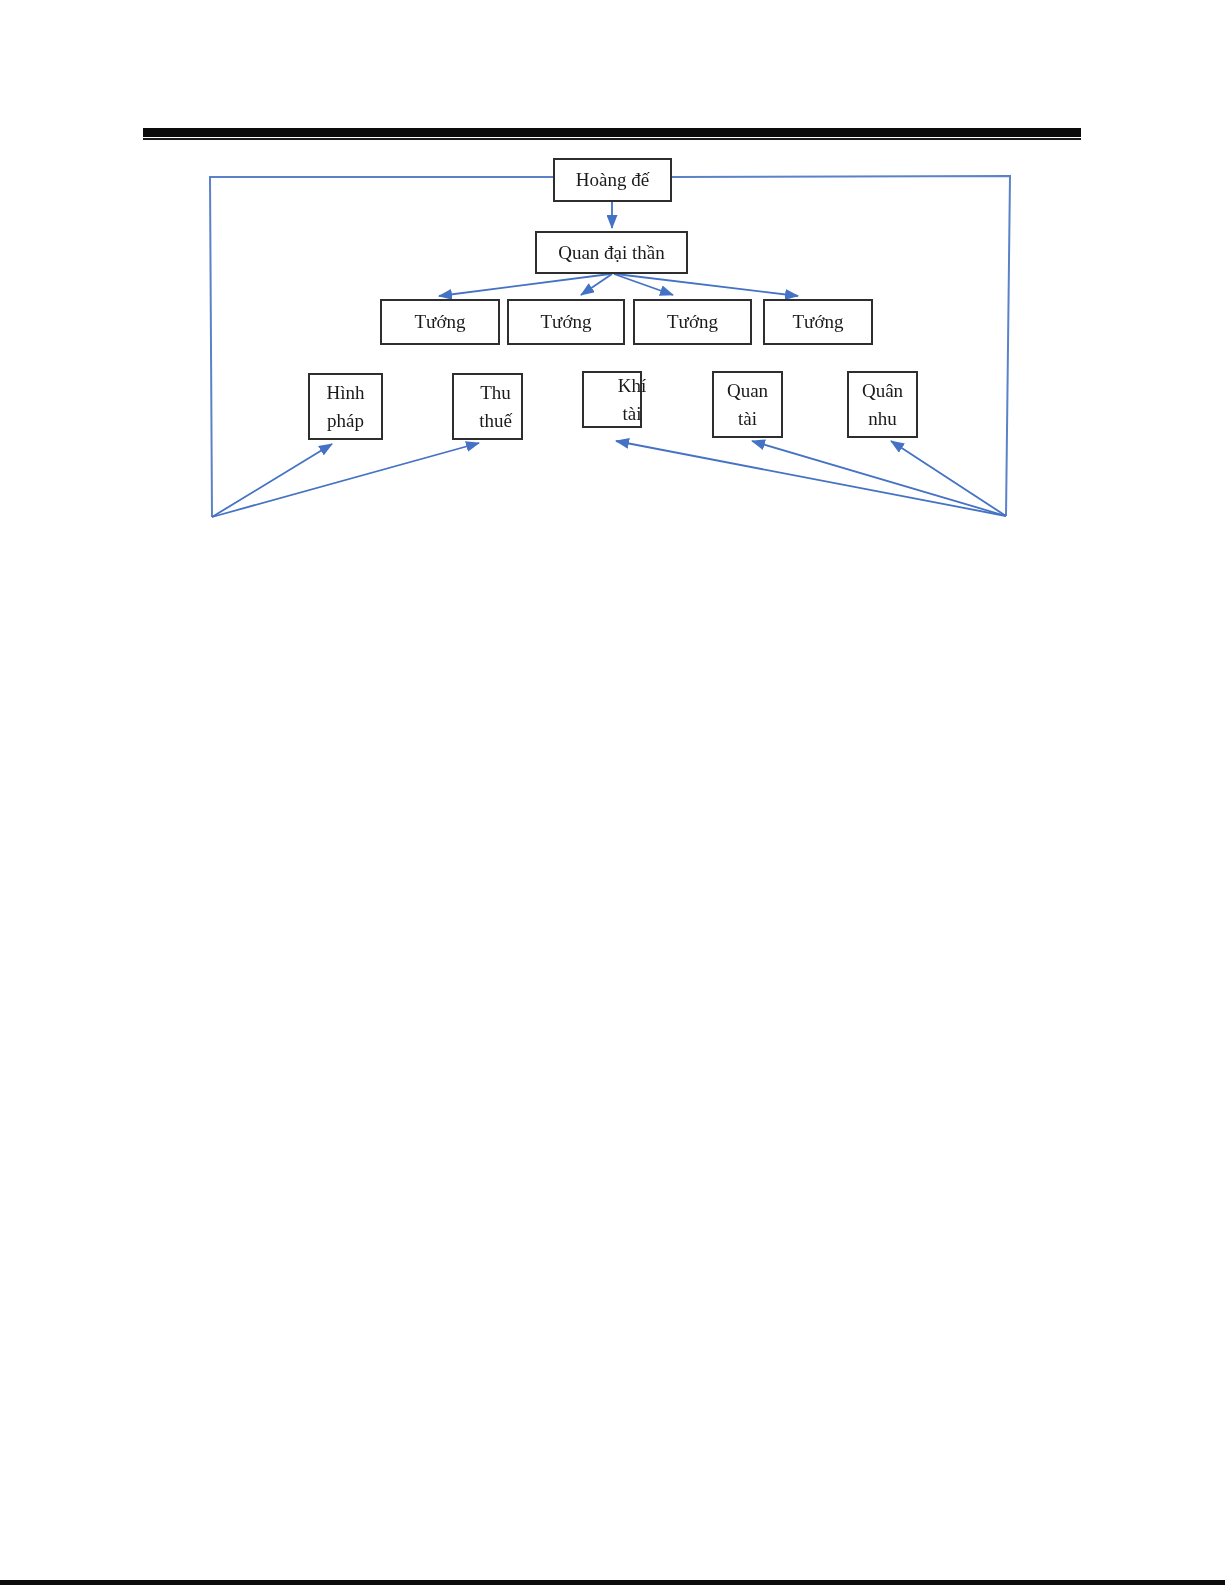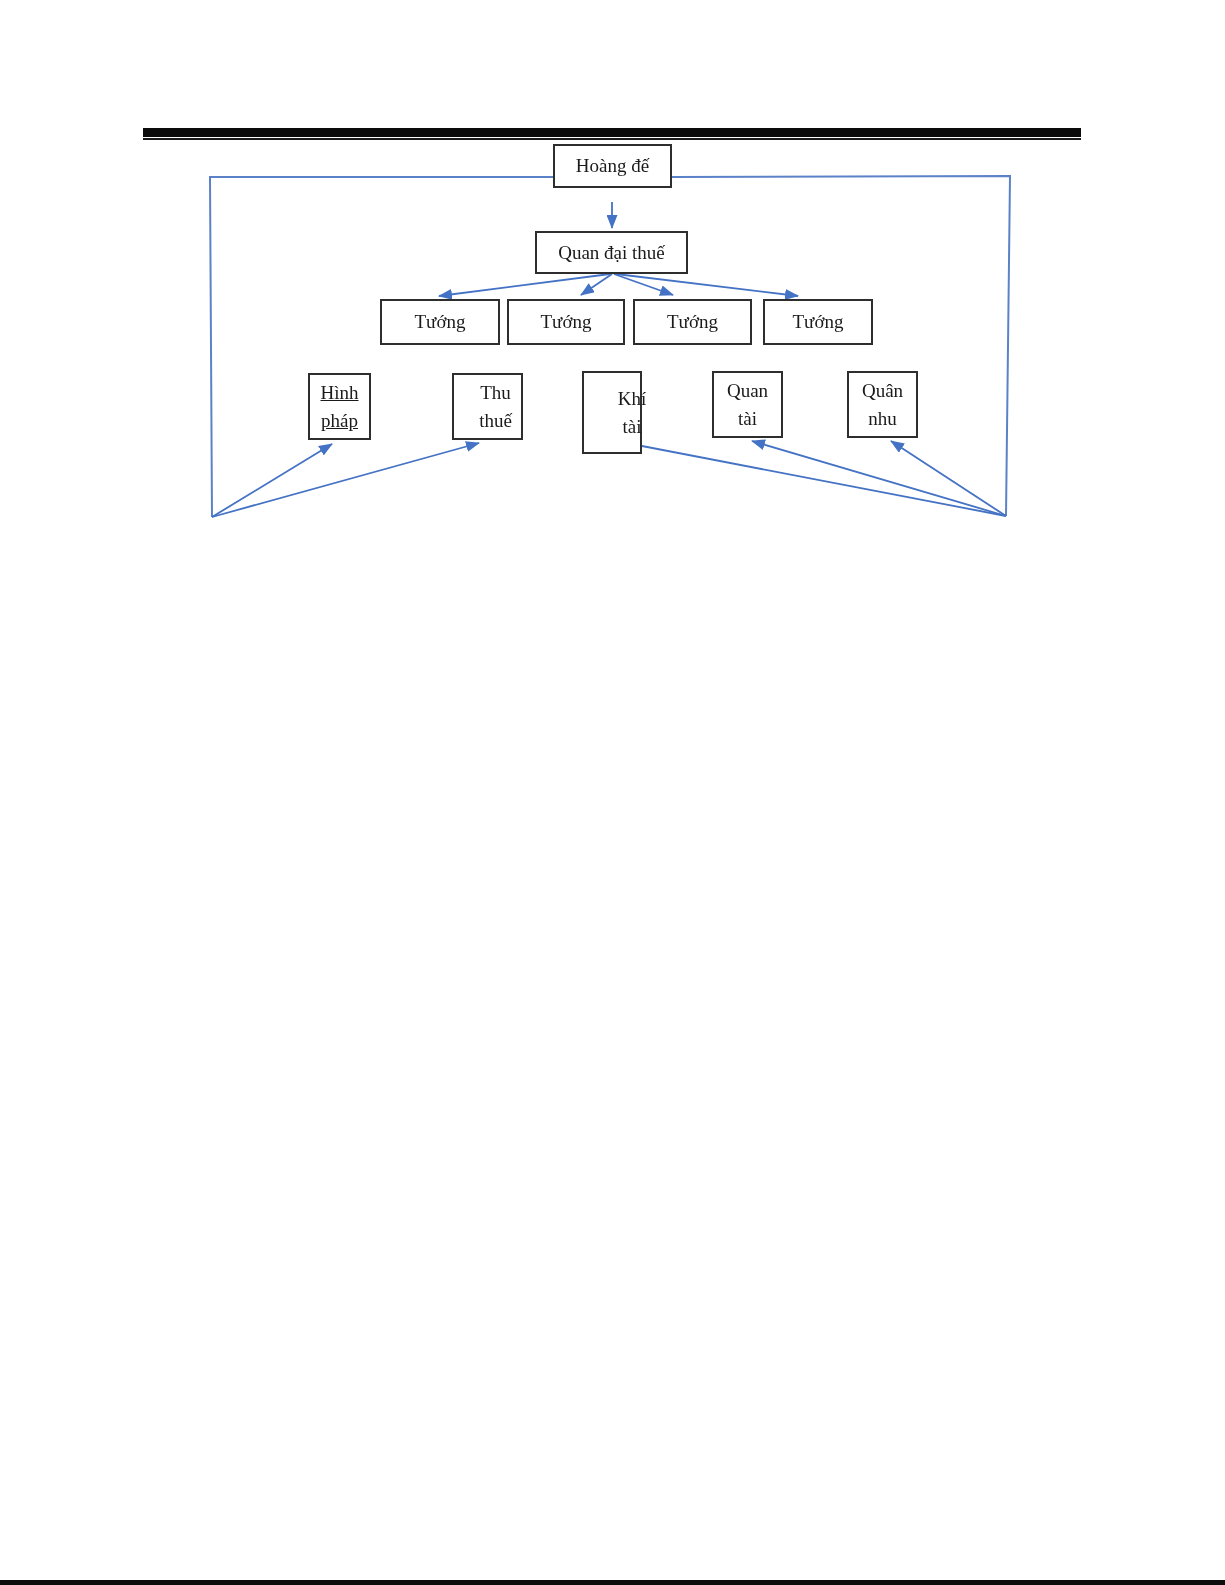--- a/index.html
+++ b/index.html
@@ -26,29 +26,29 @@
     border:2px solid #2e2e2e;
     display:flex;
     align-items:center;
     justify-content:center;
     text-align:center;
     color:#1a1a1a;
     font-size:19px;
     line-height:28px;
     white-space:pre-line;
   }
-  .n-emperor  {left:553px;top:144px;width:119px;height:44px;}
+  .n-emperor  {left:553px;top:158px;width:119px;height:44px;}
   .n-mandarin {left:535px;top:231px;width:153px;height:43px;}
   .n-general1 {left:380px;top:299px;width:120px;height:46px;}
   .n-general2 {left:507px;top:299px;width:118px;height:46px;}
   .n-general3 {left:633px;top:299px;width:119px;height:46px;}
   .n-general4 {left:763px;top:299px;width:110px;height:46px;}
-  .n-law      {left:308px;top:373px;width:63px;height:67px;text-decoration:underline;}
+  .n-law      {left:308px;top:373px;width:75px;height:67px;}
   .n-tax      {left:452px;top:373px;width:71px;height:67px;padding-left:16px;}
-  .n-equipment{left:582px;top:371px;width:60px;height:83px;padding-left:40px;}
+  .n-equipment{left:582px;top:371px;width:60px;height:57px;padding-left:40px;}
   .n-finance  {left:712px;top:371px;width:71px;height:67px;}
   .n-logistics{left:847px;top:371px;width:71px;height:67px;}
 </style>
 </head>
 <body>
 
 <div class="page">
 
   <div class="top-rule">
     <div class="bar"></div>
@@ -74,21 +74,21 @@
 
     <line x1="212" y1="517" x2="332" y2="444" stroke="#4472c4" stroke-width="1.8" marker-end="url(#arrow)"></line>
     <line x1="212" y1="517" x2="479" y2="443" stroke="#4472c4" stroke-width="1.8" marker-end="url(#arrow)"></line>
 
     <line x1="1006" y1="516" x2="616" y2="441" stroke="#4472c4" stroke-width="1.8" marker-end="url(#arrow)"></line>
     <line x1="1006" y1="516" x2="752" y2="441" stroke="#4472c4" stroke-width="1.8" marker-end="url(#arrow)"></line>
     <line x1="1006" y1="516" x2="891" y2="441" stroke="#4472c4" stroke-width="1.8" marker-end="url(#arrow)"></line>
   </svg>
 
   <div class="node n-emperor">Hoàng đế</div>
-  <div class="node n-mandarin">Quan đại thuế</div>
+  <div class="node n-mandarin">Quan đại thần</div>
   <div class="node n-general1">Tướng</div>
   <div class="node n-general2">Tướng</div>
   <div class="node n-general3">Tướng</div>
   <div class="node n-general4">Tướng</div>
   <div class="node n-law">Hình
 pháp</div>
   <div class="node n-tax">Thu
 thuế</div>
   <div class="node n-equipment">Khí
 tài</div>

